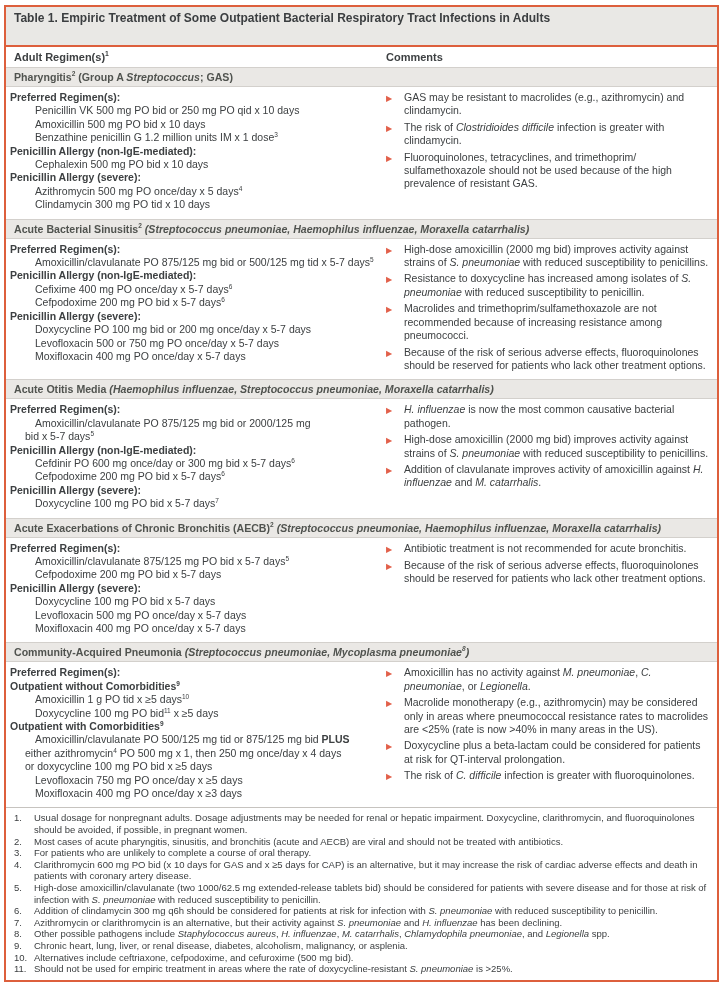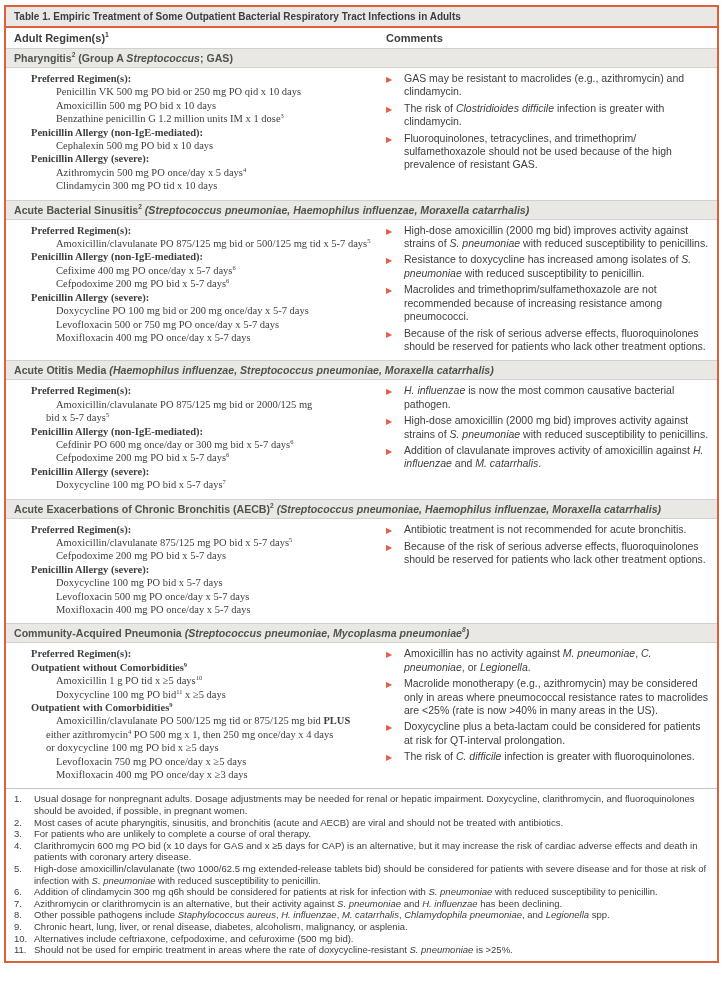--- a/index.html
+++ b/index.html
@@ -20,23 +20,23 @@
     padding:5px 4px;
   }
   .table-frame{
     border:2px solid var(--accent);
     background:#fff;
   }
   .title-row{
     background:var(--title-bg);
     border-bottom:2px solid var(--accent);
     font-weight:bold;
-    font-size:10px;
+    font-size:12px;
     color:#3b3e40;
-    padding:4px 8px 4px 8px;
+    padding:4px 8px 20px 8px;
   }
   .col-header-row{
     display:flex;
     background:#fff;
     border-bottom:1px solid var(--divider);
     font-weight:bold;
     font-size:11px;
     padding:4px 0;
   }
   .col-h-left{width:380px;padding-left:8px;}
@@ -51,23 +51,22 @@
     border-bottom:1px solid var(--divider);
   }
   .section:first-child .section-heading{border-top:none;}
   .section-body{
     display:flex;
     padding:4px 0 7px 0;
     background:#fff;
   }
   .regimens{
     width:380px;
-    padding-left:25px;
+    padding-left:4px;
     padding-right:6px;
-    font-family:Liberation Serif, serif;
   }
   .comments{
     flex:1;
     padding-right:8px;
   }
   .rline{
     font-size:10.5px;
     line-height:13.4px;
   }
   .rline.label{font-weight:bold;}

